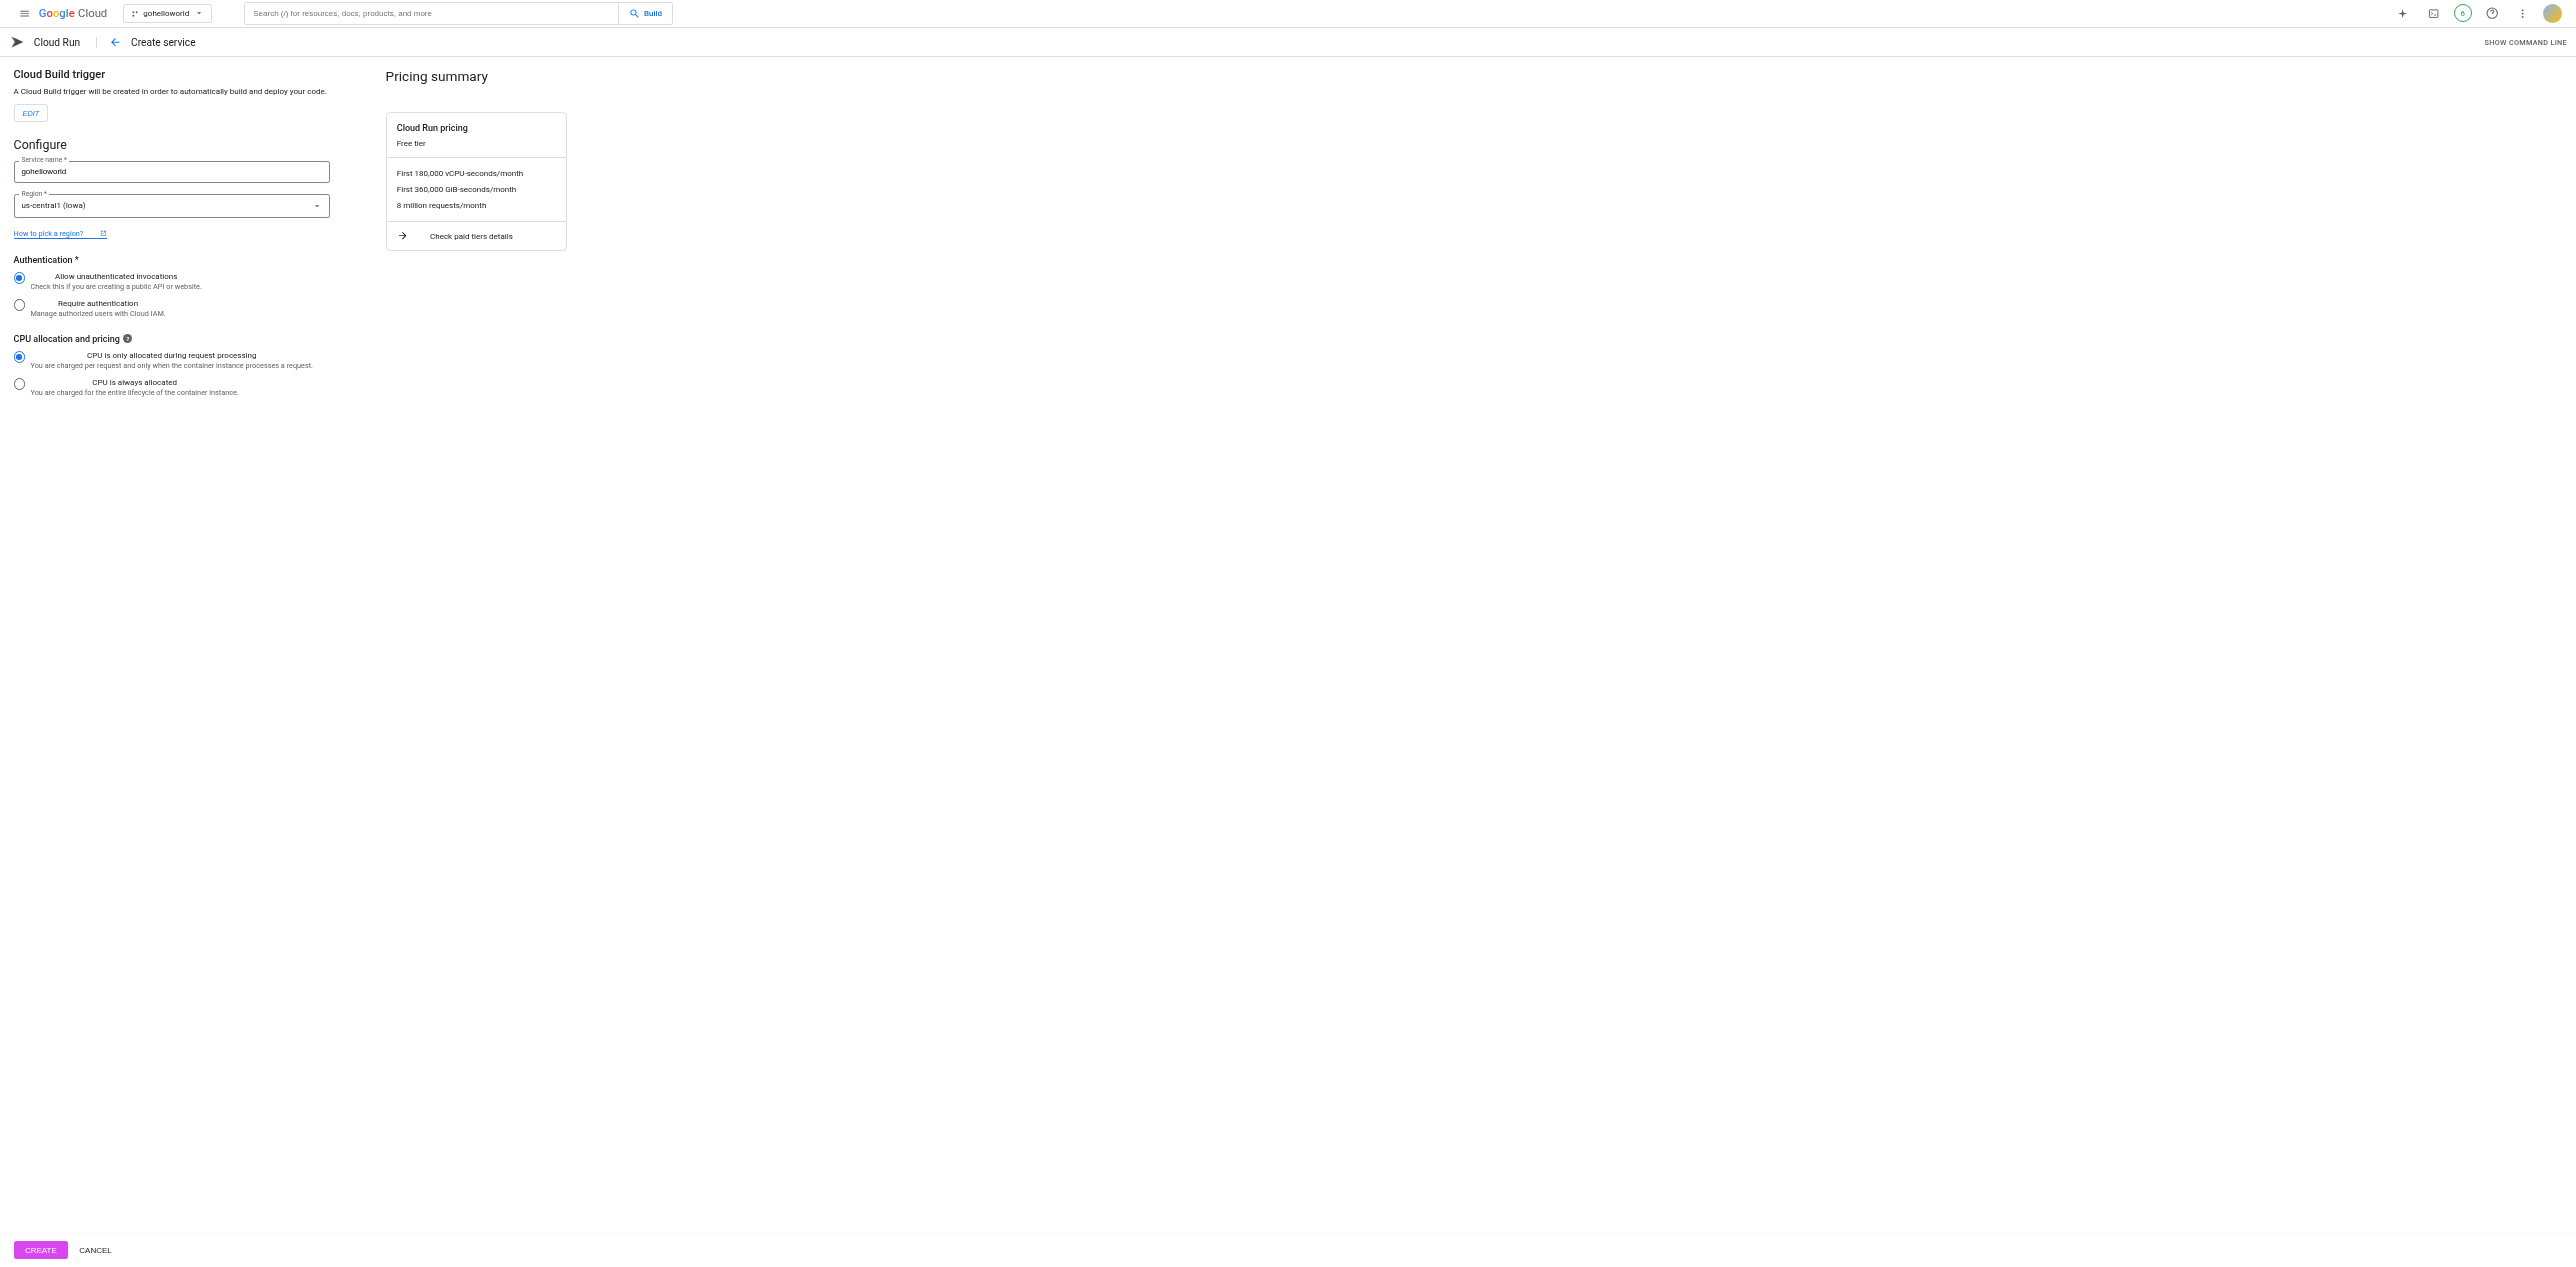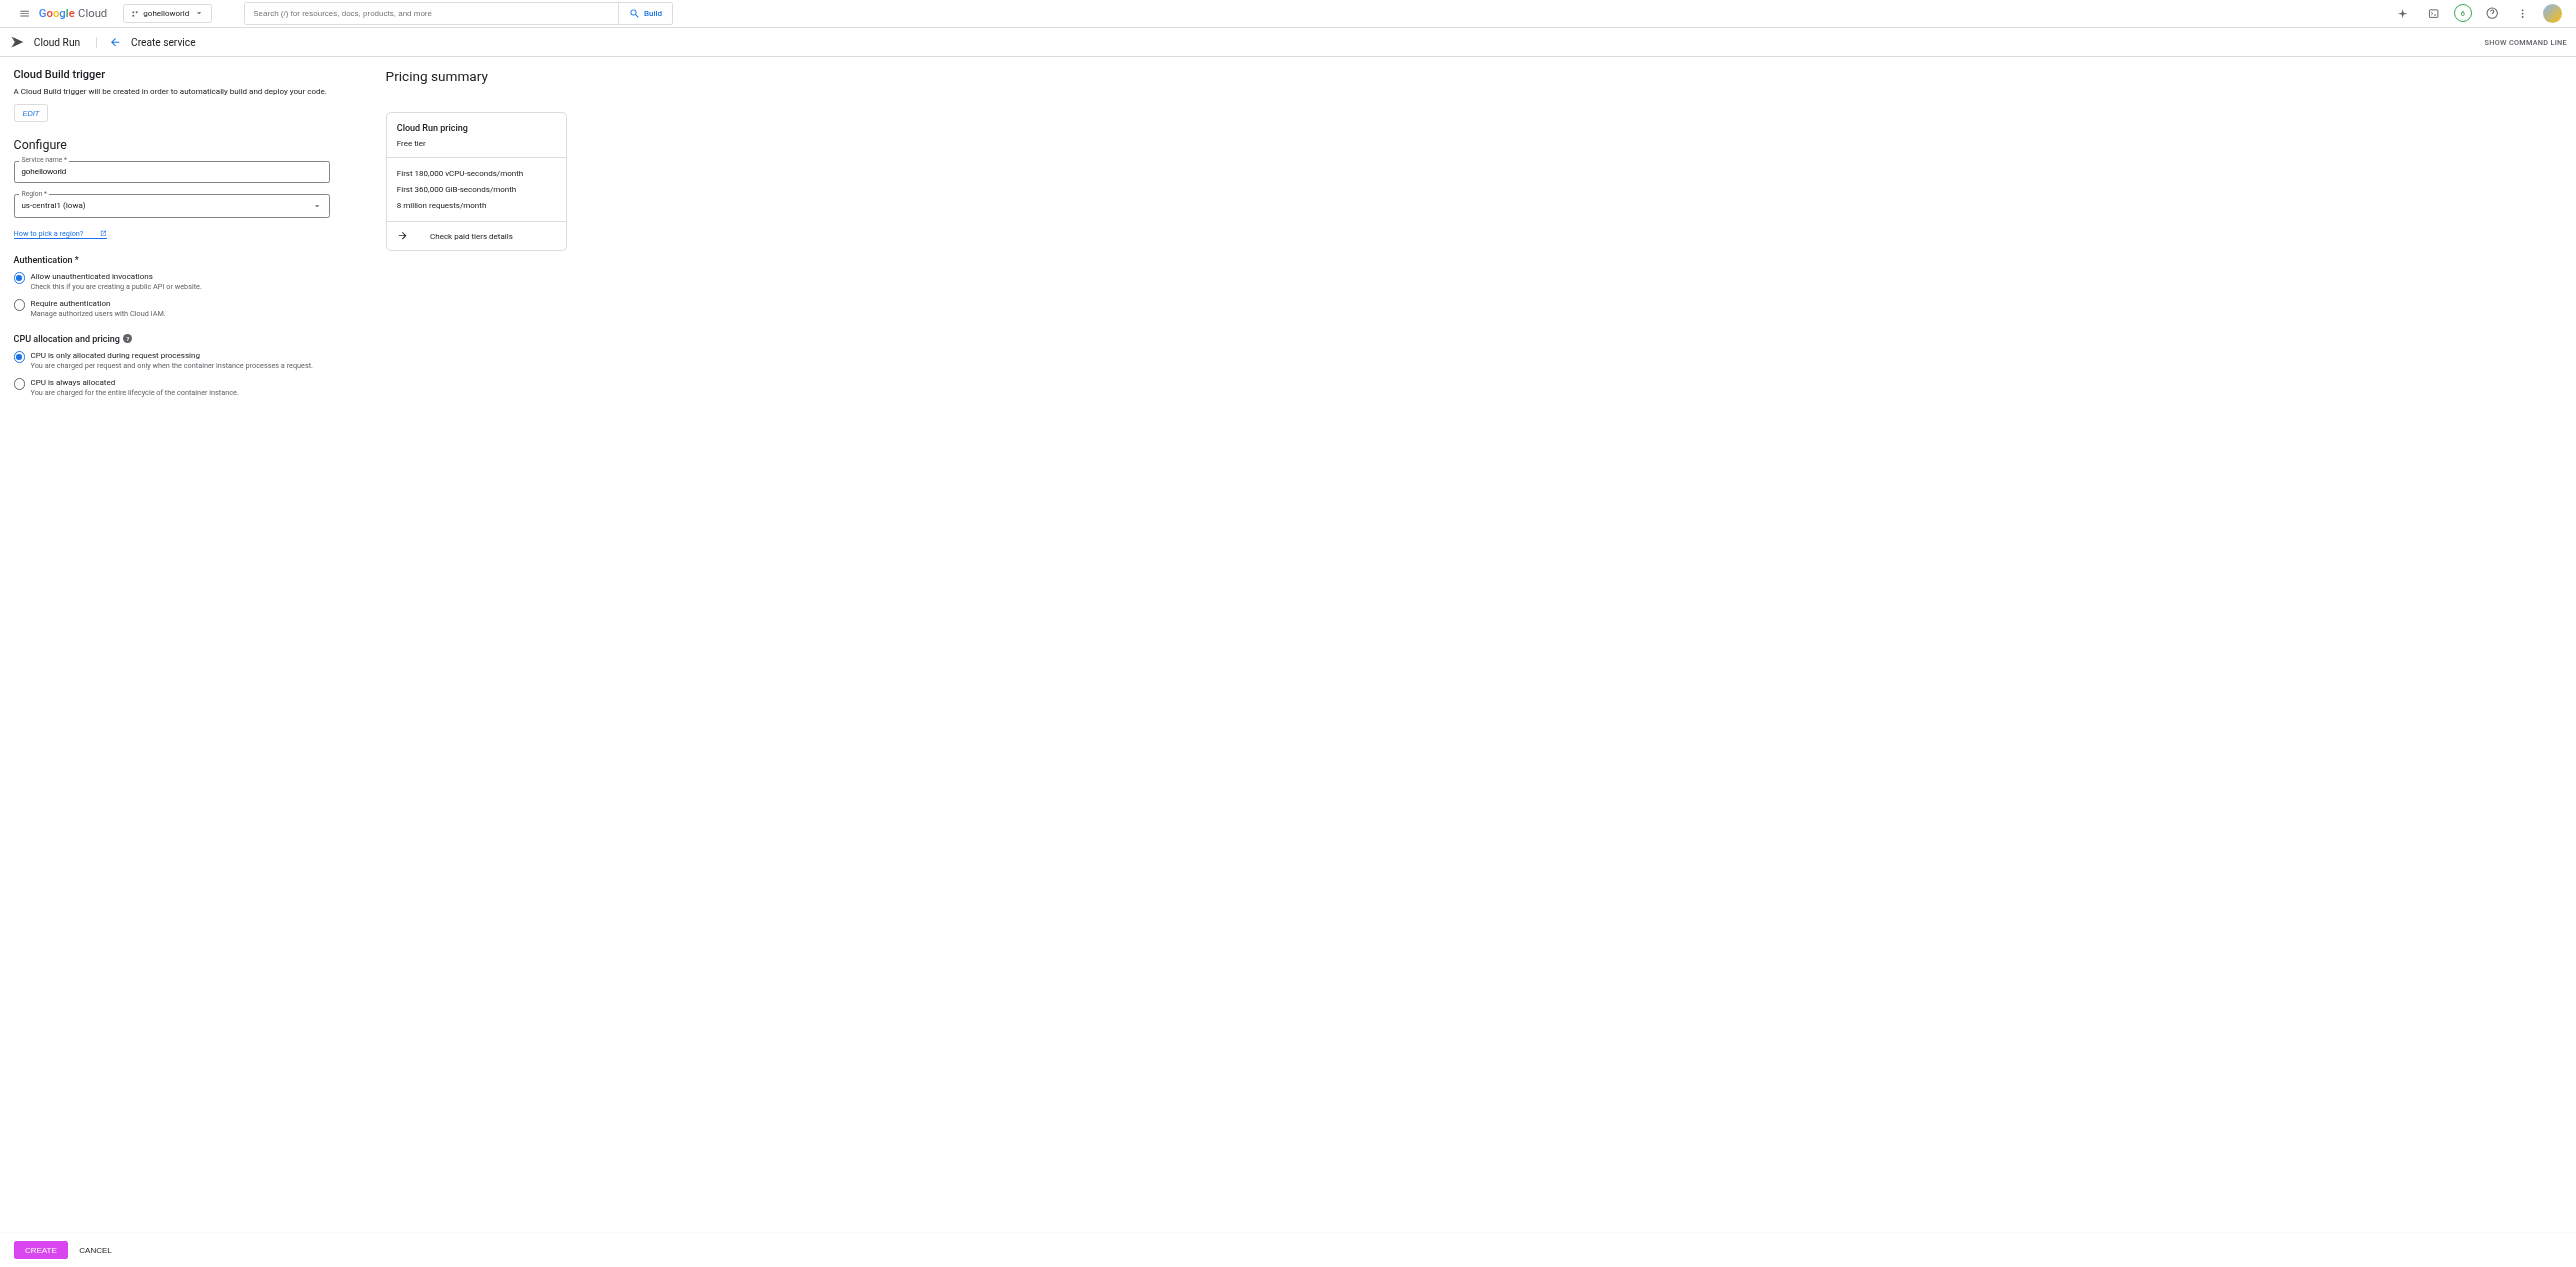--- a/index.html
+++ b/index.html
@@ -51,21 +51,21 @@
 
 .link { color: #1a73e8; font-size: 7.3px; border-bottom: 0.6px solid #1a73e8; display: inline-flex; align-items: center; gap: 17px; cursor: pointer; }
 
 .sub-heading { font-size: 9px; font-weight: 500; margin: 16px 0 6.8px; display: flex; align-items: center; gap: 3.4px; }
 .help-icon { width: 9px; height: 9px; background: #5f6368; border-radius: 50%; color: #fff; display: inline-flex; align-items: center; justify-content: center; font-size: 6.2px; font-weight: bold; }
 
 .radio-option { display: flex; gap: 5.6px; margin-bottom: 8px; cursor: pointer; }
 .radio { width: 11.3px; height: 11.3px; border: 1.1px solid #5f6368; border-radius: 50%; flex-shrink: 0; display: flex; align-items: center; justify-content: center; margin-top: 0.6px; }
 .radio.selected { border-color: #1a73e8; }
 .radio.selected::after { content: ''; width: 5.6px; height: 5.6px; background: #1a73e8; border-radius: 50%; }
-.radio-label { font-size: 8px; }
+.radio-label { font-size: 8px; text-align: center; }
 .radio-desc { font-size: 7.3px; color: #5f6368; margin-top: 1.1px; }
 
 
 .pricing-heading { font-size: 13.6px; font-weight: 400; margin-bottom: 28px; }
 .pricing-card { border: 0.6px solid #dadce0; border-radius: 4.5px; overflow: hidden; }
 .pricing-card-head { padding: 10.2px 10.2px 9px; border-bottom: 0.6px solid #dadce0; }
 .pricing-card-title { font-size: 9px; font-weight: 500; margin-bottom: 5.6px; }
 .pricing-card-sub { font-size: 8px; color: #202124; }
 .pricing-list { padding: 8px 10.2px; border-bottom: 0.6px solid #dadce0; }
 .pricing-list div { padding: 3.4px 0; font-size: 8px; }

